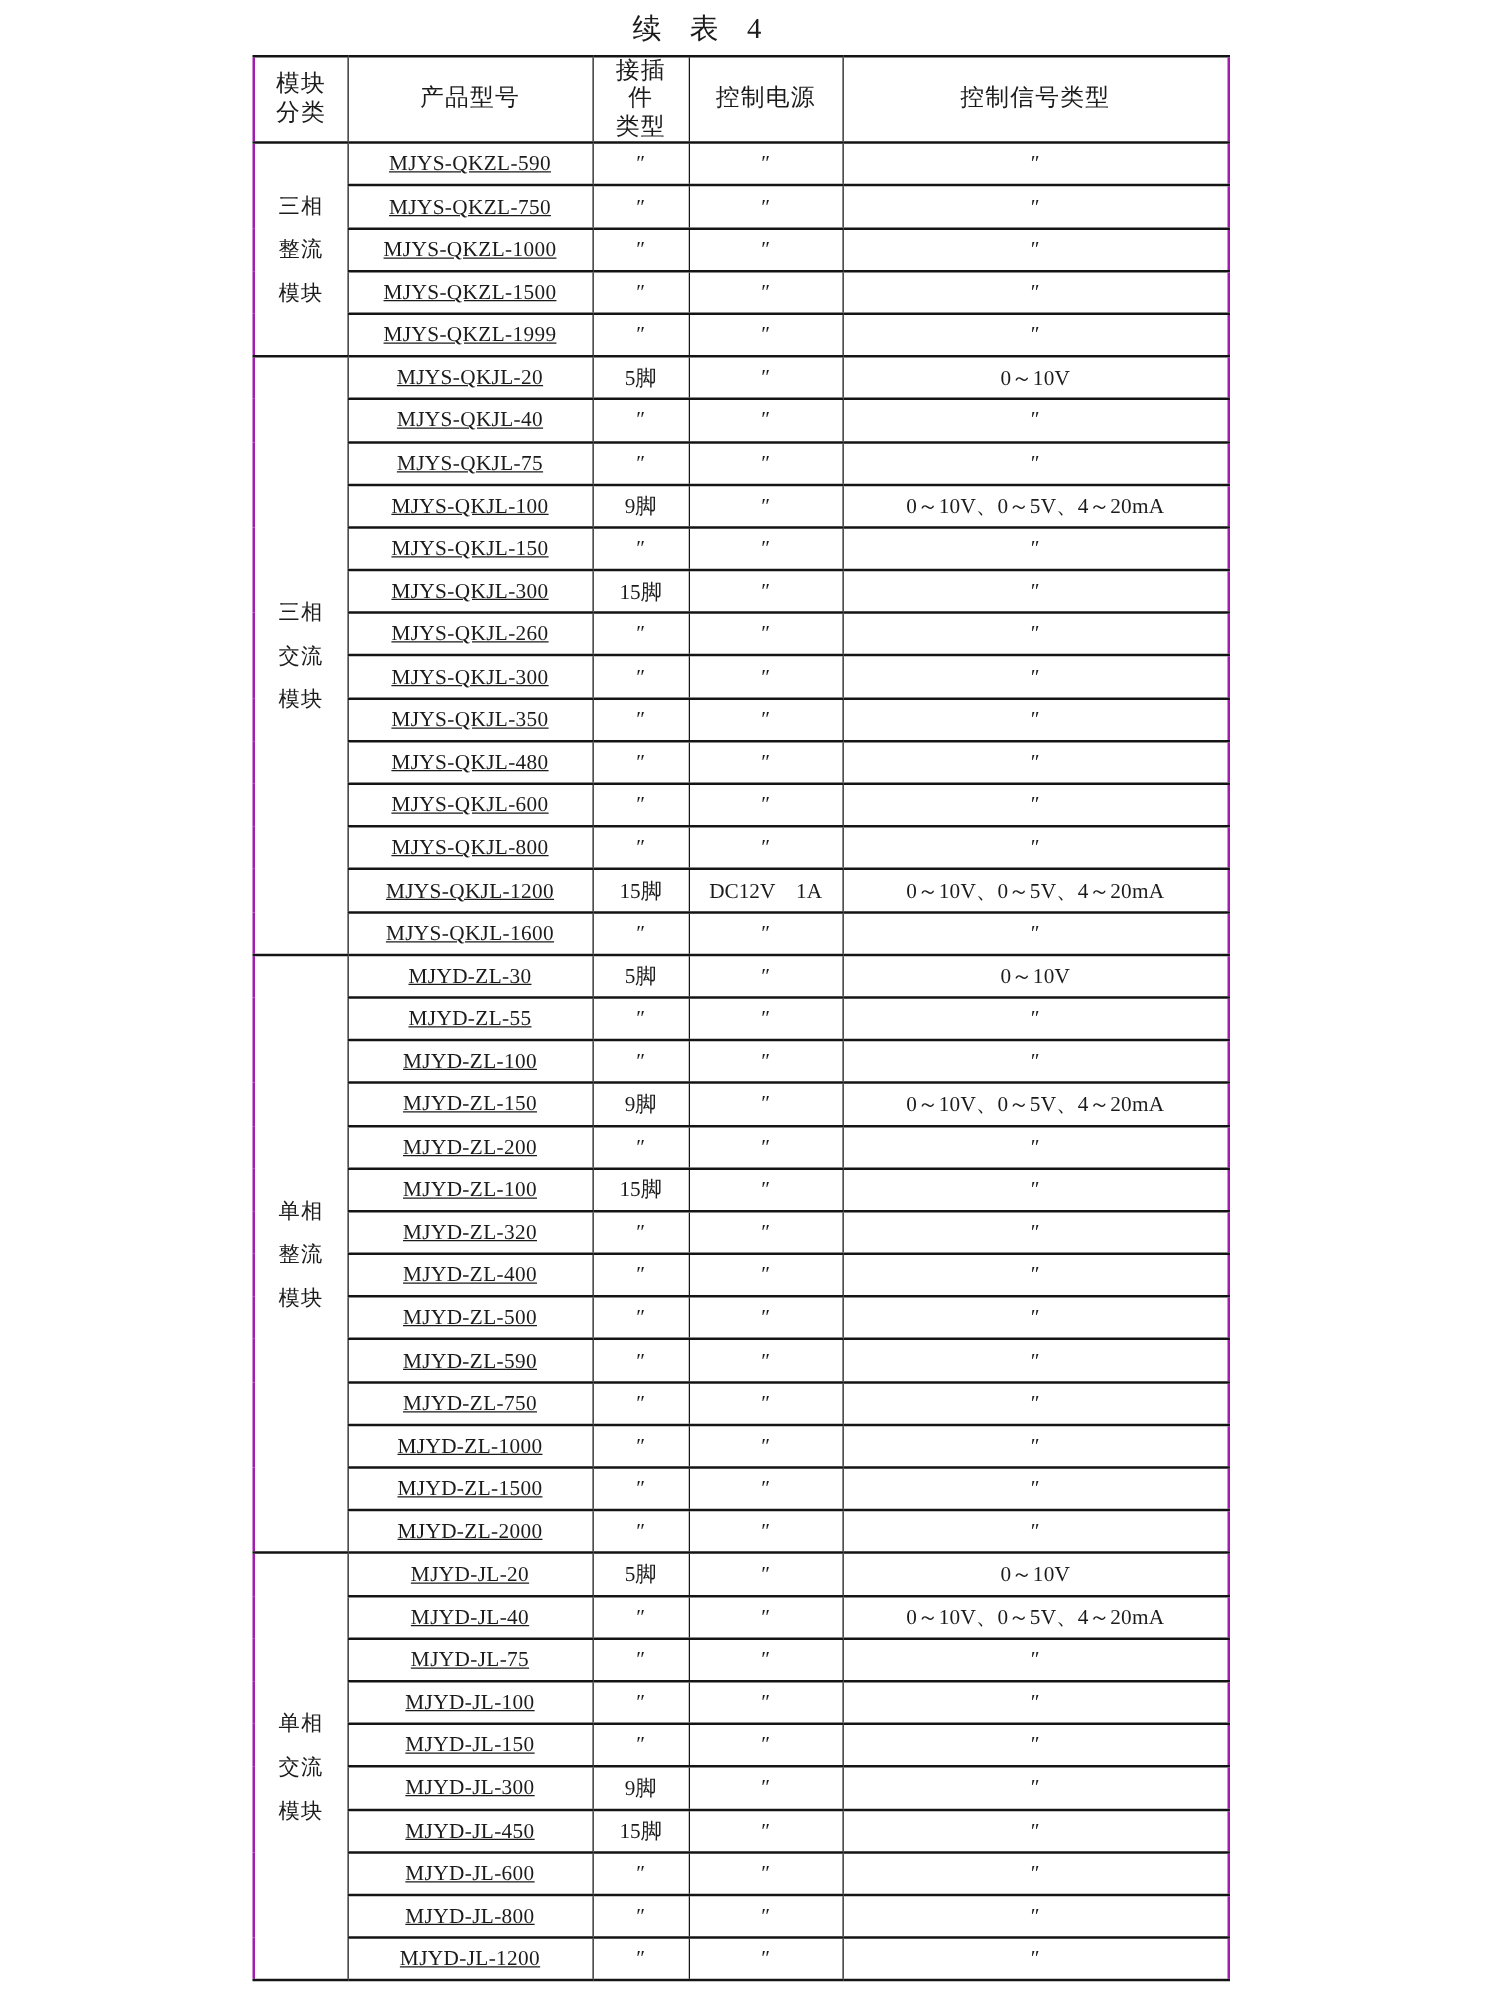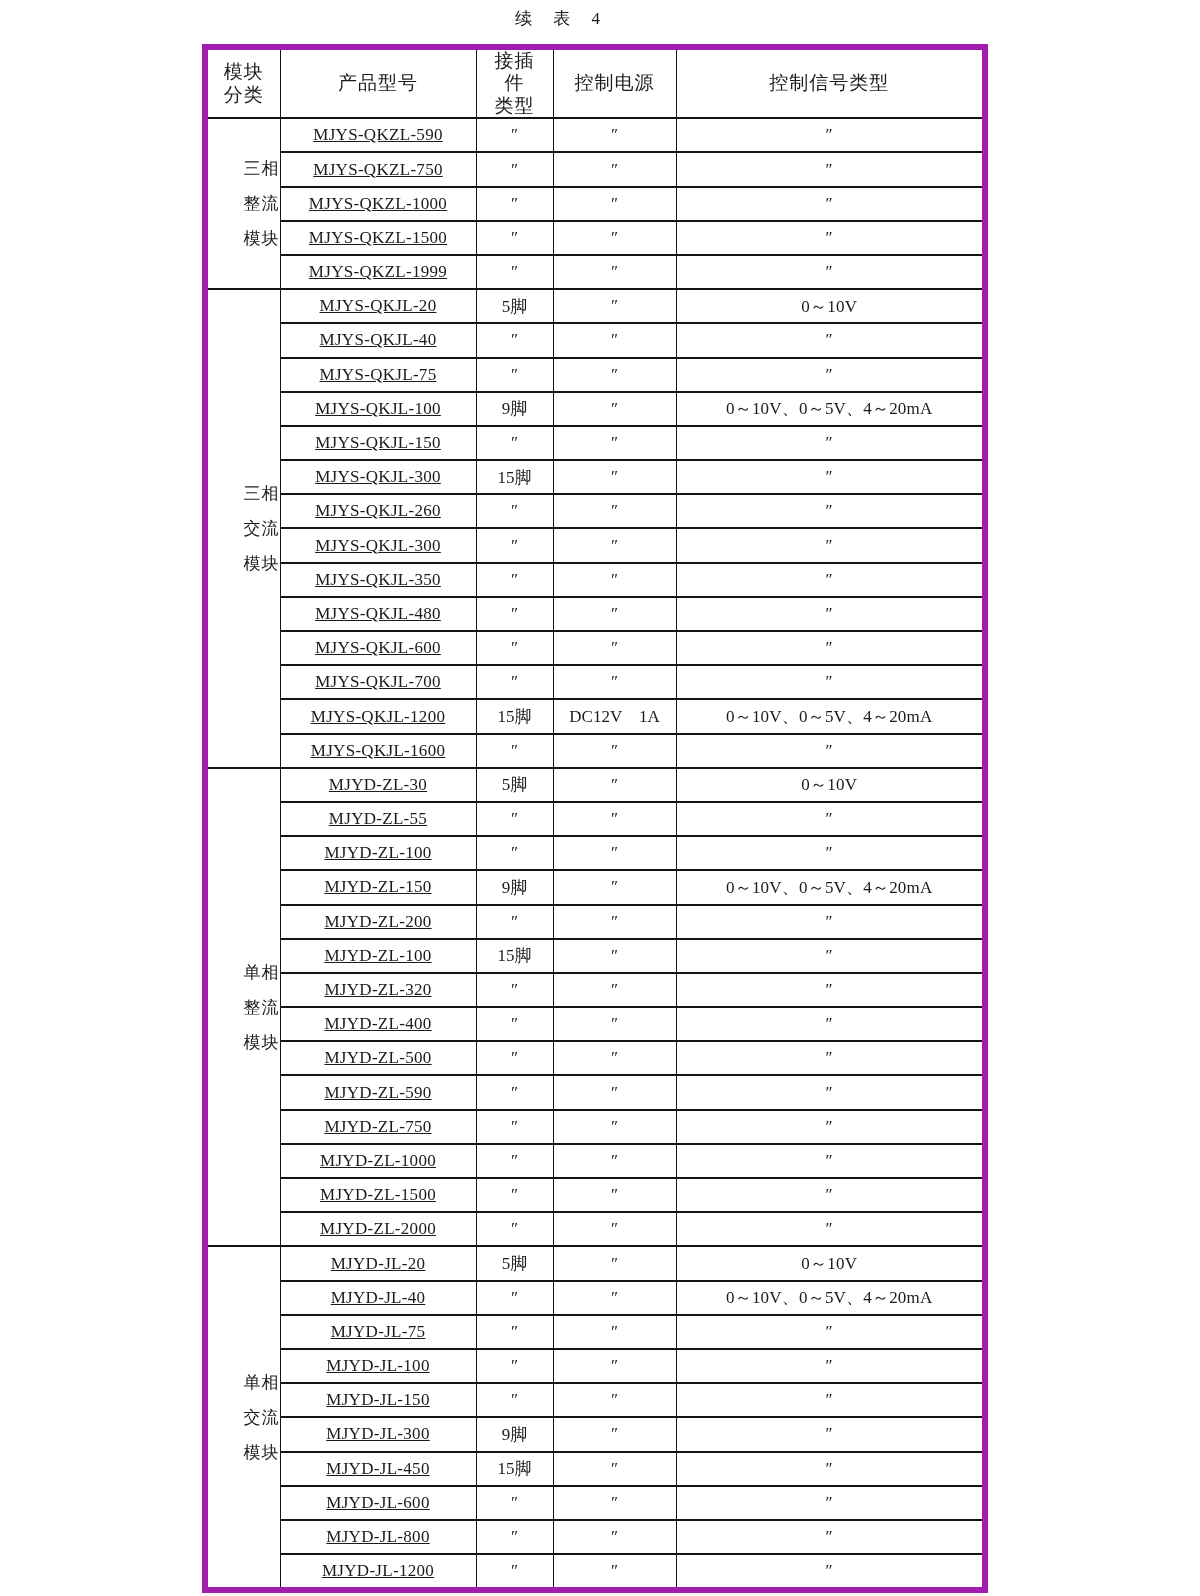--- a/index.html
+++ b/index.html
@@ -11,32 +11,32 @@
     font-family: "Liberation Serif", "DejaVu Serif", serif;
     color: #1b1b1b;
     overflow: hidden;
   }
   .title {
     position: absolute;
     top: 7px;
     left: 168px;
     width: 780px;
     text-align: center;
-    font-size: 17px;
+    font-size: 23px;
     word-spacing: 15px;
     letter-spacing: 1px;
   }
   table.spec {
     position: absolute;
     top: 44px;
     left: 202px;
     width: 780px;
     border-collapse: collapse;
     table-layout: fixed;
-    border: 6px solid #a21caf;
+    border: 2px solid #a21caf;
   }
   table.spec th, table.spec td {
     border-left: 1px solid #141414;
     border-right: 1px solid #141414;
     border-top: 2px solid #141414;
     border-bottom: 2px solid #141414;
     padding: 0;
     vertical-align: middle;
     text-align: center;
     overflow: hidden;
@@ -53,21 +53,21 @@
     height: 32.2px; 
     font-size: 17px;
   }
   td.model {
     text-align: left;
     padding-left: 14px;
     letter-spacing: 0.3px;
     text-decoration: underline;
   }
   td.cat { font-size: 18px; letter-spacing: 1px; }
-  td.cat div { line-height: 35px; text-align: right; }
+  td.cat div { line-height: 35px; }
   td.ditto { font-size: 15px; }
   td.power { font-size: 16.5px; }
   td.signal { letter-spacing: 0.2px; }
 </style>
 </head>
 <body>
 
 <div class="page">
   <div class="title">续 表 4</div>
 
@@ -192,21 +192,21 @@
           <td class="power ditto">″</td>
           <td class="signal ditto">″</td>
         </tr>
         <tr>
           <td class="model">MJYS-QKJL-600</td>
           <td class="pin ditto">″</td>
           <td class="power ditto">″</td>
           <td class="signal ditto">″</td>
         </tr>
         <tr>
-          <td class="model">MJYS-QKJL-700</td>
+          <td class="model">MJYS-QKJL-800</td>
           <td class="pin ditto">″</td>
           <td class="power ditto">″</td>
           <td class="signal ditto">″</td>
         </tr>
         <tr>
           <td class="model">MJYS-QKJL-1200</td>
           <td class="pin">15脚</td>
           <td class="power">DC12V　1A</td>
           <td class="signal">0～10V、0～5V、4～20mA</td>
         </tr>

